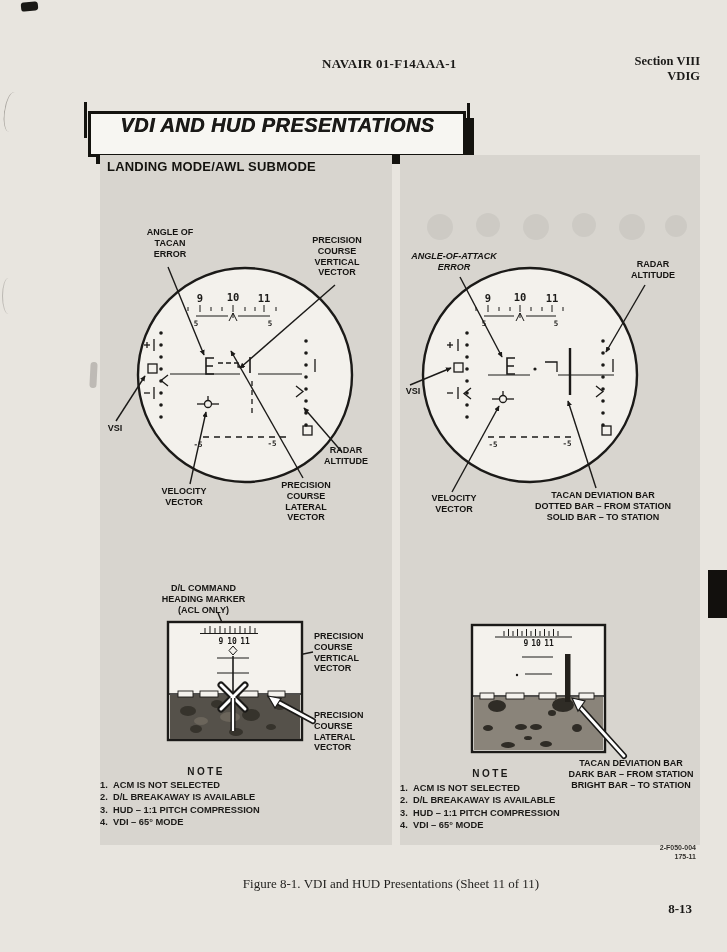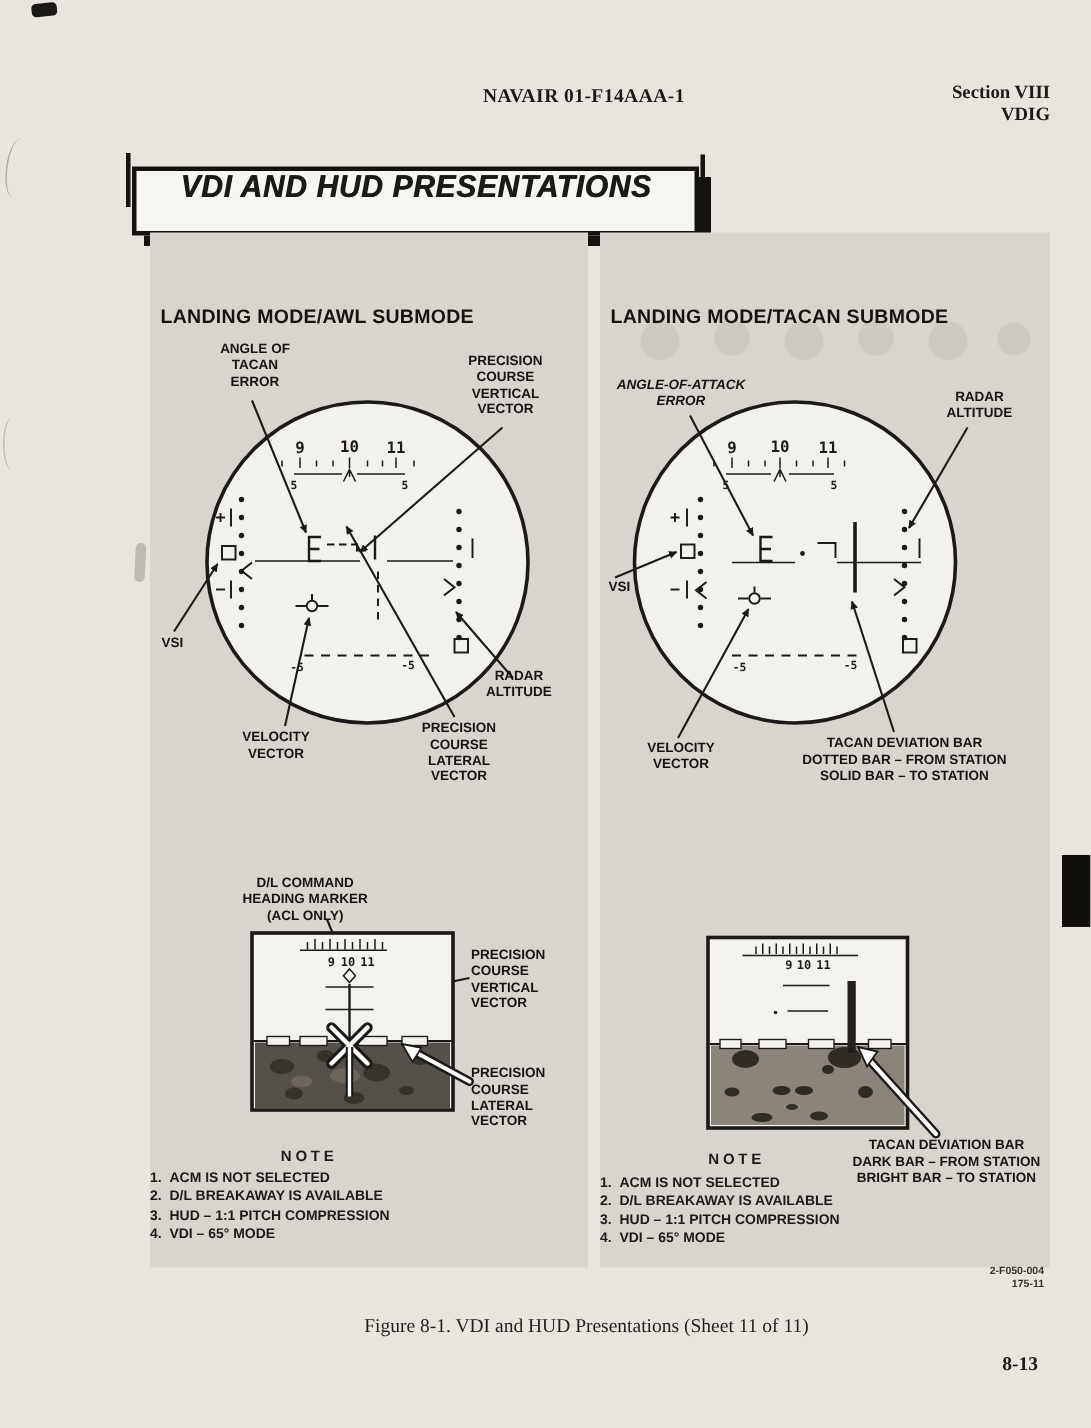--- a/index.html
+++ b/index.html
@@ -12,21 +12,21 @@
   .plate{right:31px;top:844px;font:700 7px/8.5px "Liberation Sans",sans-serif;text-align:right;color:#33312d;}
   
   .banner{left:88px;top:111px;width:372px;height:40px;background:#f7f6f2;border:3.5px solid #14130f;box-shadow:8px 7px 0 #14130f;display:flex;justify-content:center;}
   .banner::before{content:"";position:absolute;left:-7px;top:-12px;width:3px;height:36px;background:#14130f;}
   .banner::after{content:"";position:absolute;right:-7px;top:-11px;width:3.5px;height:15px;background:#14130f;}
   .banner-txt{font:italic 900 21px/21px "Liberation Sans",sans-serif;letter-spacing:.5px;transform:scaleX(.95);text-shadow:.5px 0 #14130f;}
   
   .panel{position:absolute;top:155px;height:690px;background:#d8d5cf;}
   .panel-l{left:100px;width:292px;}
   .panel-r{left:400px;width:300px;}
-  .ptitle{position:absolute;left:7px;top:4px;font:800 13px/15px "Liberation Sans",sans-serif;letter-spacing:.2px;color:#14130f;margin-top:44px;}
+  .ptitle{position:absolute;left:7px;top:4px;font:800 13px/15px "Liberation Sans",sans-serif;letter-spacing:.2px;color:#14130f;}
   .lb{position:absolute;font:700 9px/10.8px "Liberation Sans",sans-serif;color:#151412;text-align:center;white-space:pre-line;}
   .lb.ta-l{text-align:left;}
   .note-t{position:absolute;font:800 10px/12px "Liberation Sans",sans-serif;letter-spacing:2.5px;text-align:right;}
   .note-list{position:absolute;font:700 9.3px/12.4px "Liberation Sans",sans-serif;}
   .ni{display:flex;white-space:nowrap;}
   .ni .n{width:13px;flex:none;}
   
   svg{position:absolute;left:0;top:0;}
   .s{stroke:#1b1a18;fill:none;}
   .w1{stroke-width:1;} .w13{stroke-width:1.3;} .w16{stroke-width:1.6;} .w24{stroke-width:2.4;}
@@ -388,21 +388,20 @@
       <text class="seg hud" x="149" y="491">11</text>
       <line class="s w1" x1="122" y1="502" x2="153" y2="502"></line>
       <line class="s w1" x1="125" y1="519" x2="152" y2="519"></line>
         <circle class="dot" cx="117" cy="520" r="1.2"></circle>
       <rect x="165" y="499" width="5.5" height="48" fill="#23201b"></rect>
       <line x1="224" y1="601" x2="179" y2="551" stroke="#1b1a18" stroke-width="6" stroke-linecap="round"></line>
       <line x1="224" y1="601" x2="179" y2="551" stroke="#ffffff" stroke-width="2.8" stroke-linecap="round"></line>
       <path d="M172,543 L185,546 L178,556 Z" fill="#ffffff" stroke="#1b1a18" stroke-width="1.2"></path>
     </g>
   </svg>
-  <div class="ptitle">LANDING MODE/TACAN SUBMODE</div>
   <div class="lb" style="left:8px;top:96px;width:92px;font-style:italic;">ANGLE-OF-ATTACK
 ERROR</div>
   <div class="lb" style="left:222px;top:104px;width:62px;">RADAR
 ALTITUDE</div>
   <div class="lb" style="left:0;top:231px;width:26px;">VSI</div>
   <div class="lb" style="left:18px;top:338px;width:72px;">VELOCITY
 VECTOR</div>
   <div class="lb" style="left:108px;top:335px;width:190px;">TACAN DEVIATION BAR
 DOTTED BAR – FROM STATION
 SOLID BAR – TO STATION</div>

